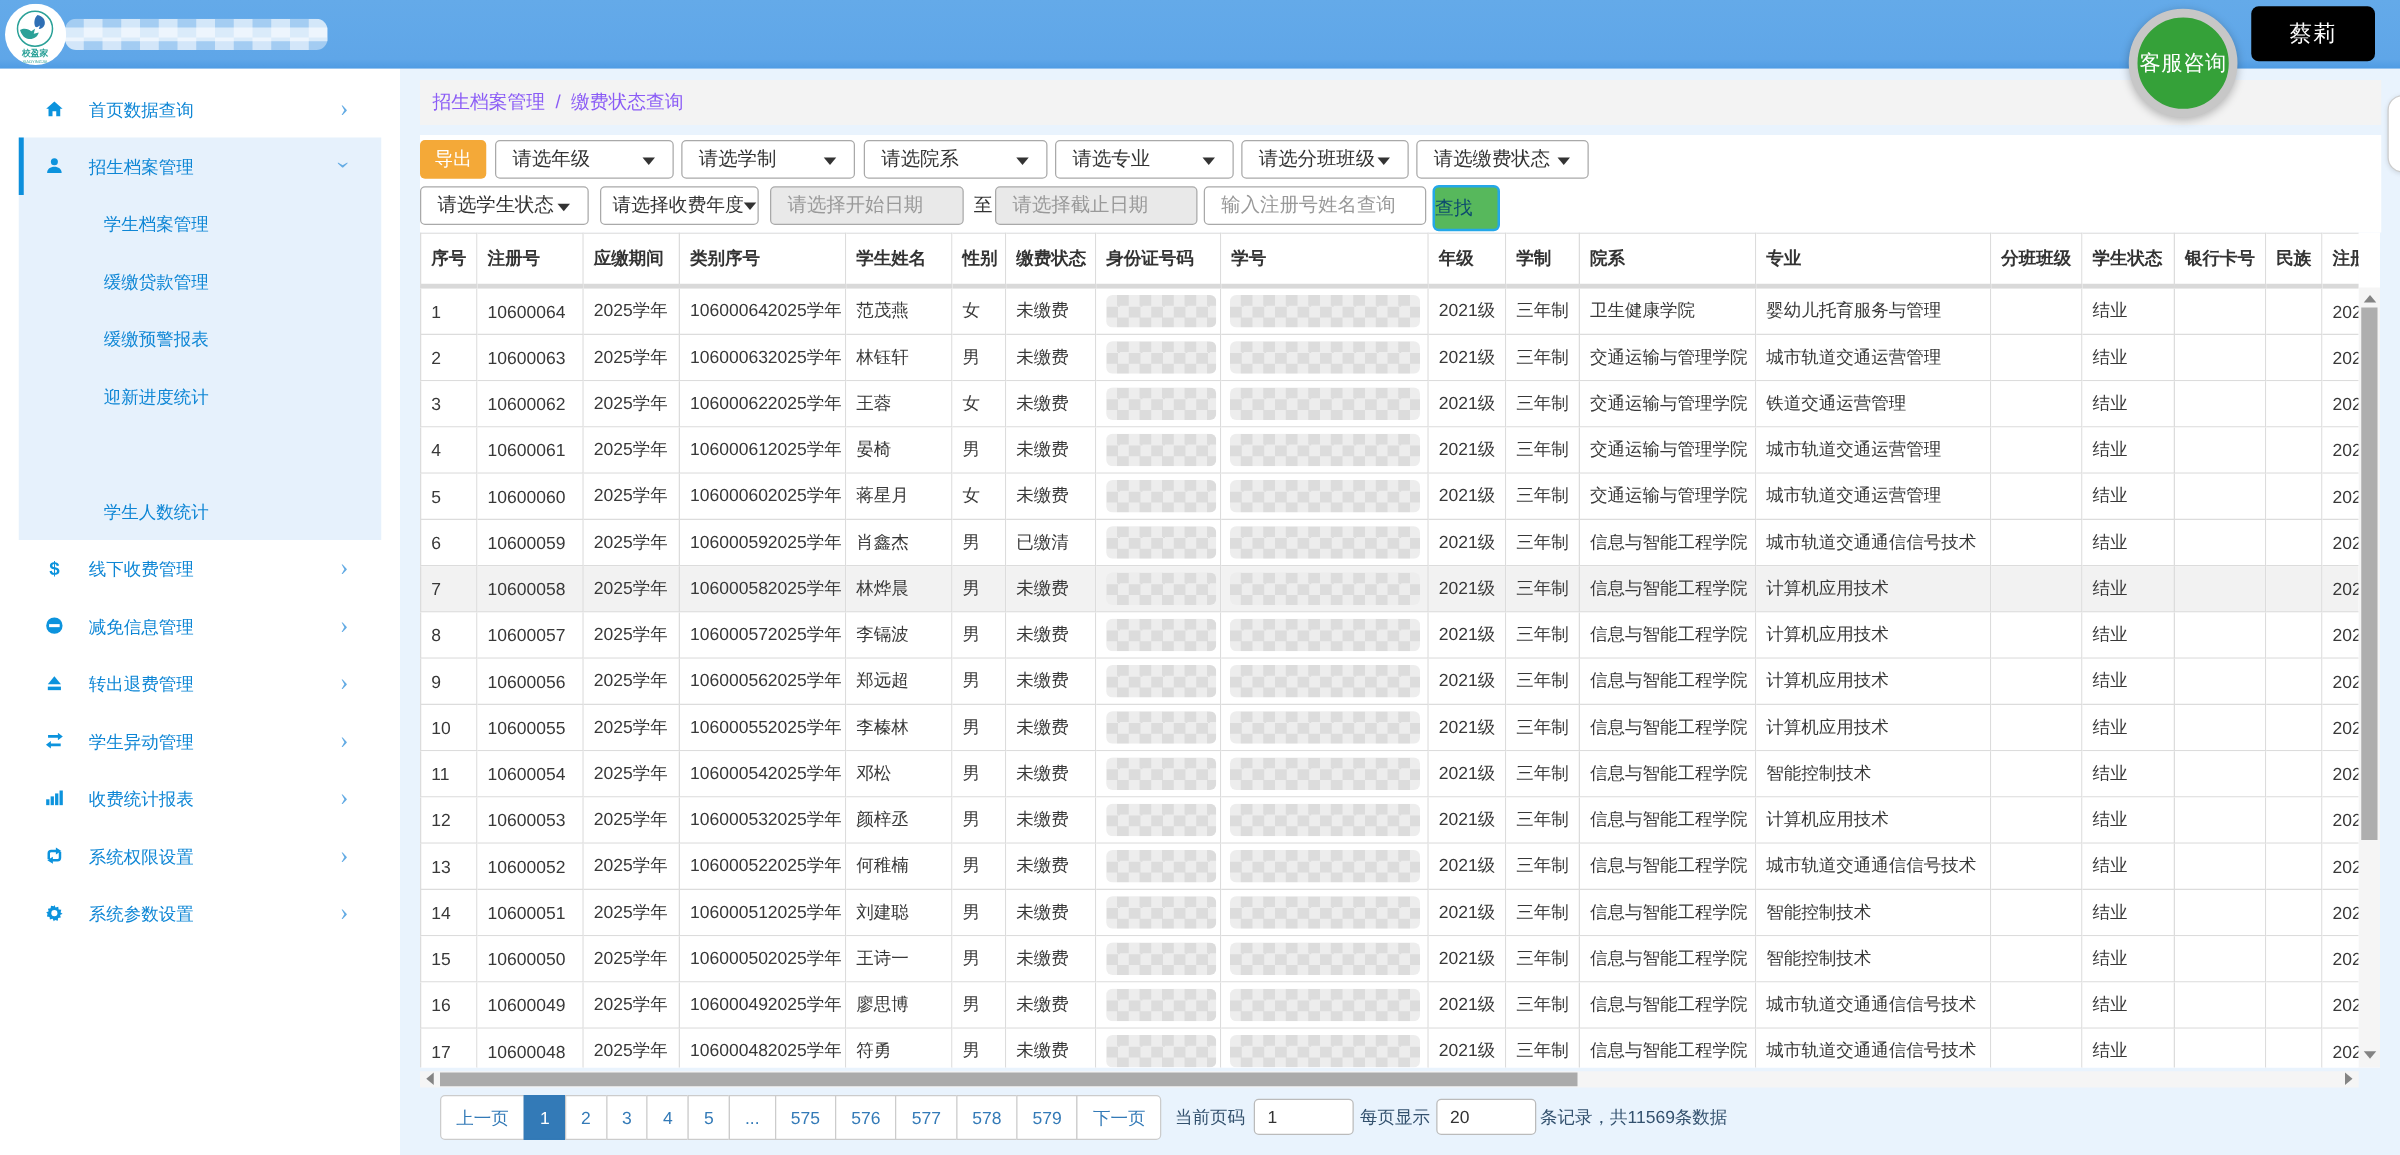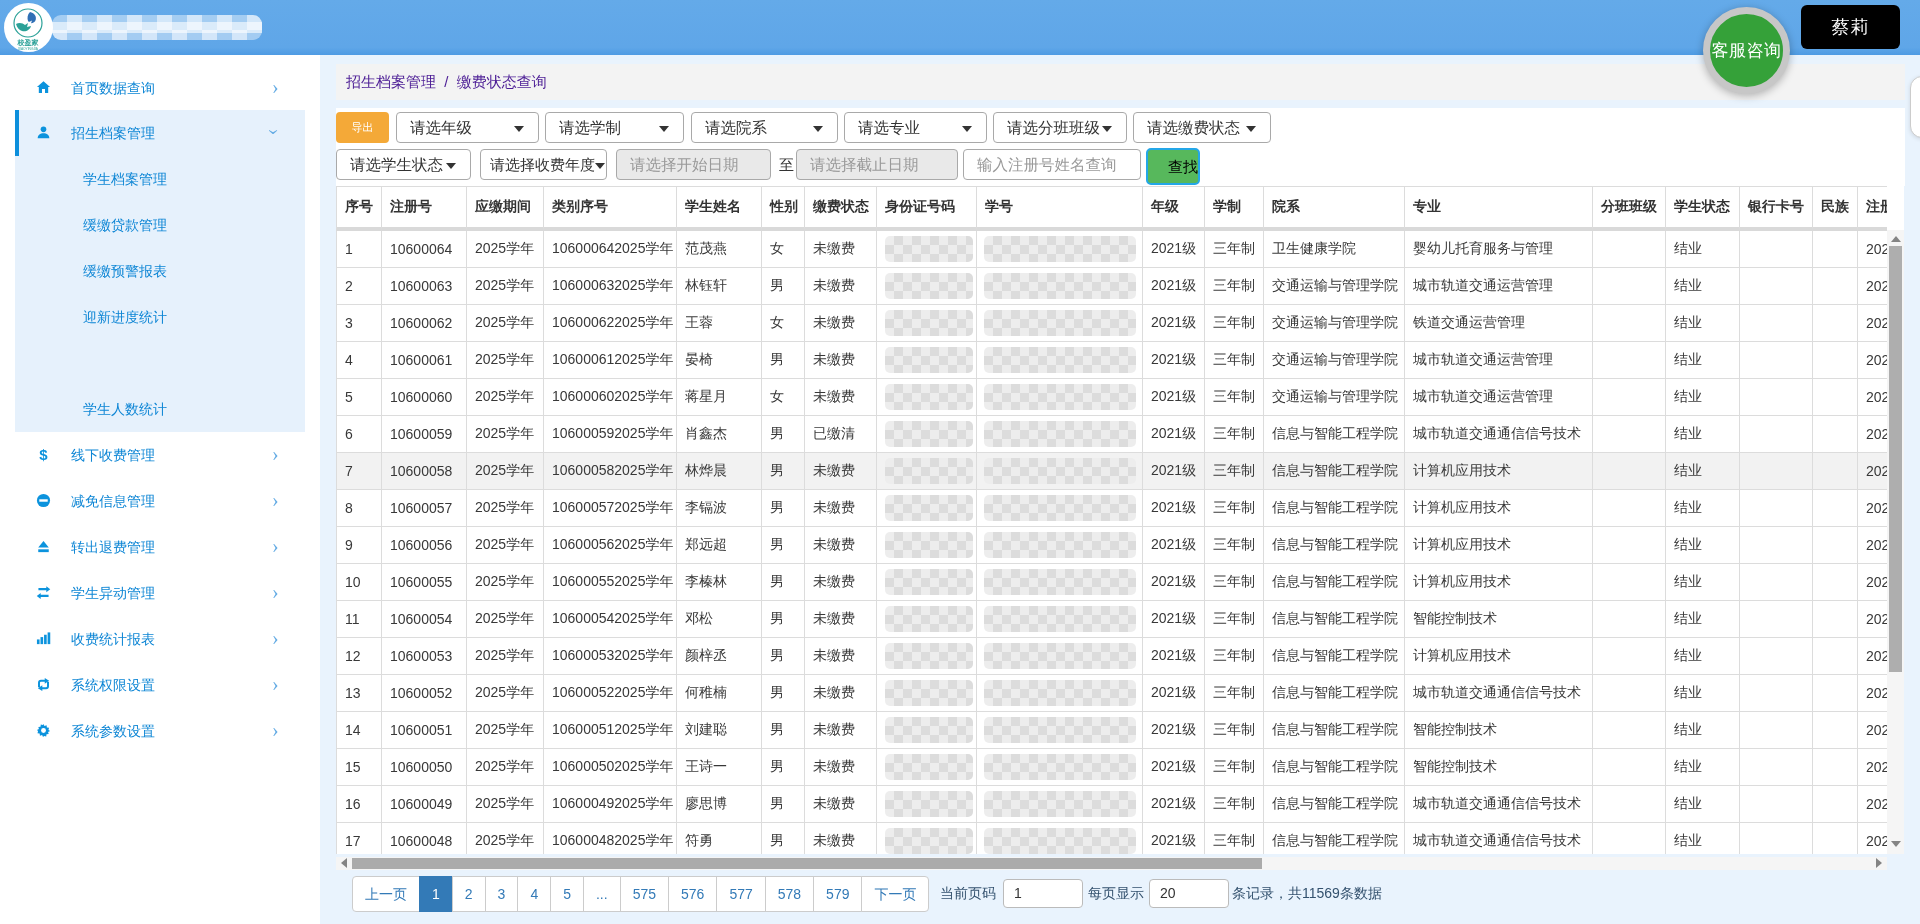--- a/index.html
+++ b/index.html
@@ -17,28 +17,28 @@
 .mi{position:absolute;left:36px;top:15px}
 .mt{position:absolute;left:71px;top:0;line-height:46px;font-size:14px;color:#0e86d5}
 .chev{position:absolute;left:272px;top:0;line-height:44px;font-size:20px;color:#63abe4;font-family:'Liberation Serif',serif}
 .chevd{transform:rotate(90deg)}
 .gpanel{position:absolute;left:15px;top:55px;width:290px;height:322px;background:#e6f1fc}
 .gbar{position:absolute;left:15px;top:55px;width:4px;height:46px;background:#0c8fdc}
 .srow{position:absolute;left:15px;width:290px;height:46px;line-height:46px;padding-left:68px;font-size:14px;color:#0e86d5}
 .srow.sel{background:#67a8e0;color:#fff}
 
 #main{position:absolute;left:320px;top:55px;width:1600px;height:869px;background:#e9f3fd}
-#crumb{position:absolute;left:16px;top:9px;width:1569px;height:36px;background:#f3f3f3;line-height:36px;padding-left:10px;font-size:15px;color:#4c1d95}
+#crumb{position:absolute;left:16px;top:9px;width:1569px;height:36px;background:#f3f3f3;line-height:36px;padding-left:10px;font-size:15px;color:#8b5cf6}
 #fpanel{position:absolute;left:16px;top:53px;width:1569px;height:78px;background:#fff}
 .ctl{position:absolute;height:31px;border:1px solid #a9a9a9;border-radius:4px;background:#fff;font-size:15.5px;color:#333;line-height:29px;padding-left:13px;white-space:nowrap}
 .cin{display:inline-block;width:0;height:0;border-left:5px solid transparent;border-right:5px solid transparent;border-top:6px solid #333;margin-left:0;vertical-align:1px}
 .car{position:absolute;top:13px;width:0;height:0;border-left:5px solid transparent;border-right:5px solid transparent;border-top:6px solid #333}
-#exp{position:absolute;left:16px;top:57px;width:53px;height:31px;background:#f4a938;border-radius:4px;color:#fff;font-size:11px;text-align:center;line-height:31px}
+#exp{position:absolute;left:16px;top:57px;width:53px;height:31px;background:#f4a938;border-radius:4px;color:#fff;font-size:15px;text-align:center;line-height:31px}
 .dis{background:#e9e9e9;color:#999}
-#btnfind{position:absolute;left:826px;top:93px;width:54px;height:37px;background:#57b85c;border:2px solid #24a7e8;border-radius:5px;color:#000000;font-size:15px;text-align:right;line-height:33px}
+#btnfind{position:absolute;left:826px;top:93px;width:54px;height:37px;background:#57b85c;border:2px solid #24a7e8;border-radius:5px;color:#0c4a6e;font-size:15px;text-align:left;line-height:33px}
 #zhi{position:absolute;left:459px;top:94px;font-size:15px;color:#333;line-height:31px}
 
 #twrap{position:absolute;left:16px;top:131px;width:1551px;height:668px;overflow:hidden;background:#fff}
 table{border-collapse:separate;border-spacing:0;table-layout:fixed;width:1612px}
 th,td{box-sizing:border-box;border-right:1px solid #dcdcdc;border-bottom:1px solid #dcdcdc;font-size:14px;padding:0 0 0 8px;text-align:left;white-space:nowrap;overflow:hidden;background:#fff}
 th:first-child,td:first-child{border-left:1px solid #dcdcdc}
 th{height:45px;color:#333;font-weight:bold;border-top:1px solid #dcdcdc;border-bottom:4px solid #d9d9d9}
 td{height:37px;color:#383838}
 tr.hov td{background:#f2f2f2}
 .mz{height:26px;border-radius:5px;background:repeating-conic-gradient(#dcdcdc 0% 25%,#ededed 0% 50%);background-size:18px 18px}

